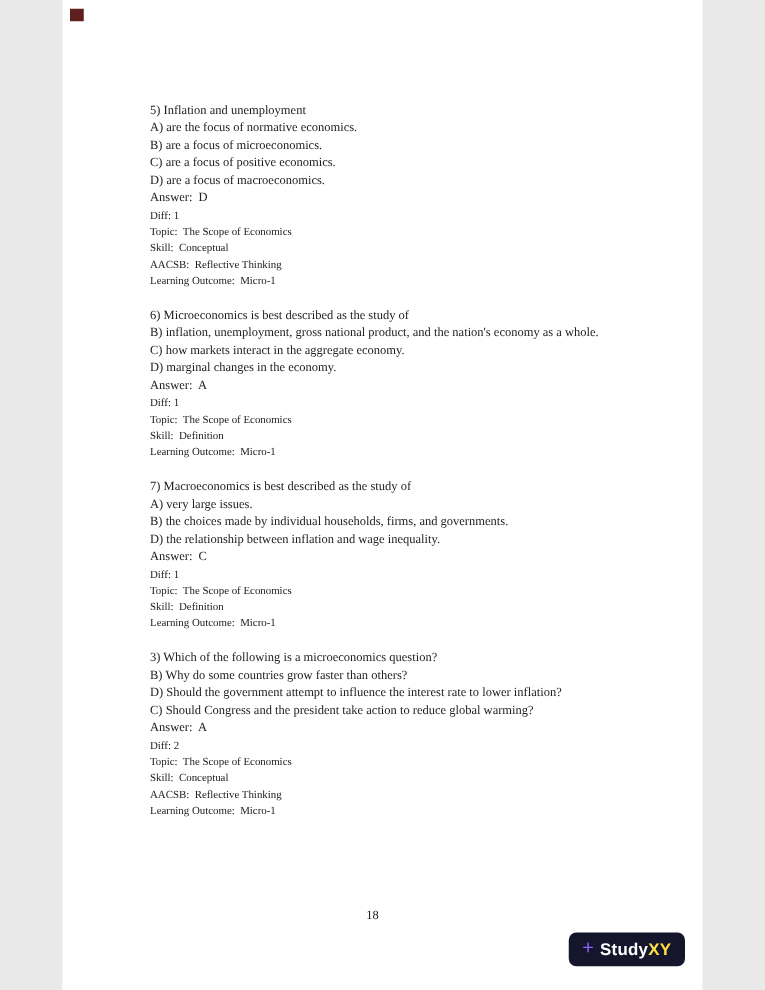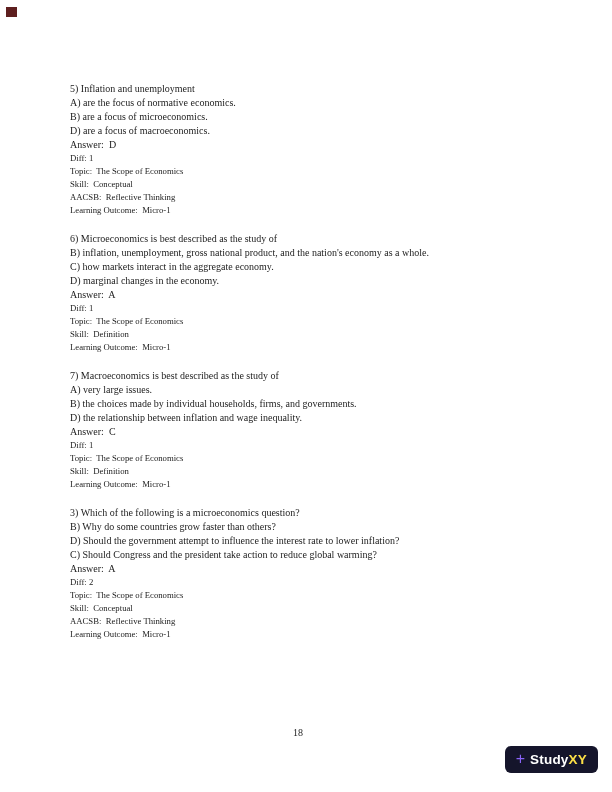--- a/index.html
+++ b/index.html
@@ -1,19 +1,19 @@
 <!DOCTYPE html>
 <html><head>
 <meta charset="utf-8">
 <style>
   * { box-sizing: border-box; }
   html, body { margin: 0; padding: 0; background: #e9e9e9; }
   .page {
     position: relative;
-    width: 612px;
+    width: 512px;
     height: 792px;
     margin: 0 auto;
     background: #ffffff;
     font-family: "Liberation Serif", "DejaVu Serif", serif;
     color: #1c1c1c;
     overflow: hidden;
   }
   .corner-mark {
     position: absolute;
     left: 6px;
@@ -80,20 +80,21 @@
 <div class="page">
 
   <div class="corner-mark"></div>
 
   <div class="content">
 
     <section class="question">
       <p class="qline">5) Inflation and unemployment</p>
       <p class="qline">A) are the focus of normative economics.</p>
       <p class="qline">B) are a focus of microeconomics.</p>
+      <p class="qline">C) are a focus of positive economics.</p>
       <p class="qline">D) are a focus of macroeconomics.</p>
       <p class="qline">Answer:  D</p>
       <p class="meta">Diff: 1</p>
       <p class="meta">Topic:  The Scope of Economics</p>
       <p class="meta">Skill:  Conceptual</p>
       <p class="meta">AACSB:  Reflective Thinking</p>
       <p class="meta">Learning Outcome:  Micro-1</p>
     </section>
 
     <section class="question">

